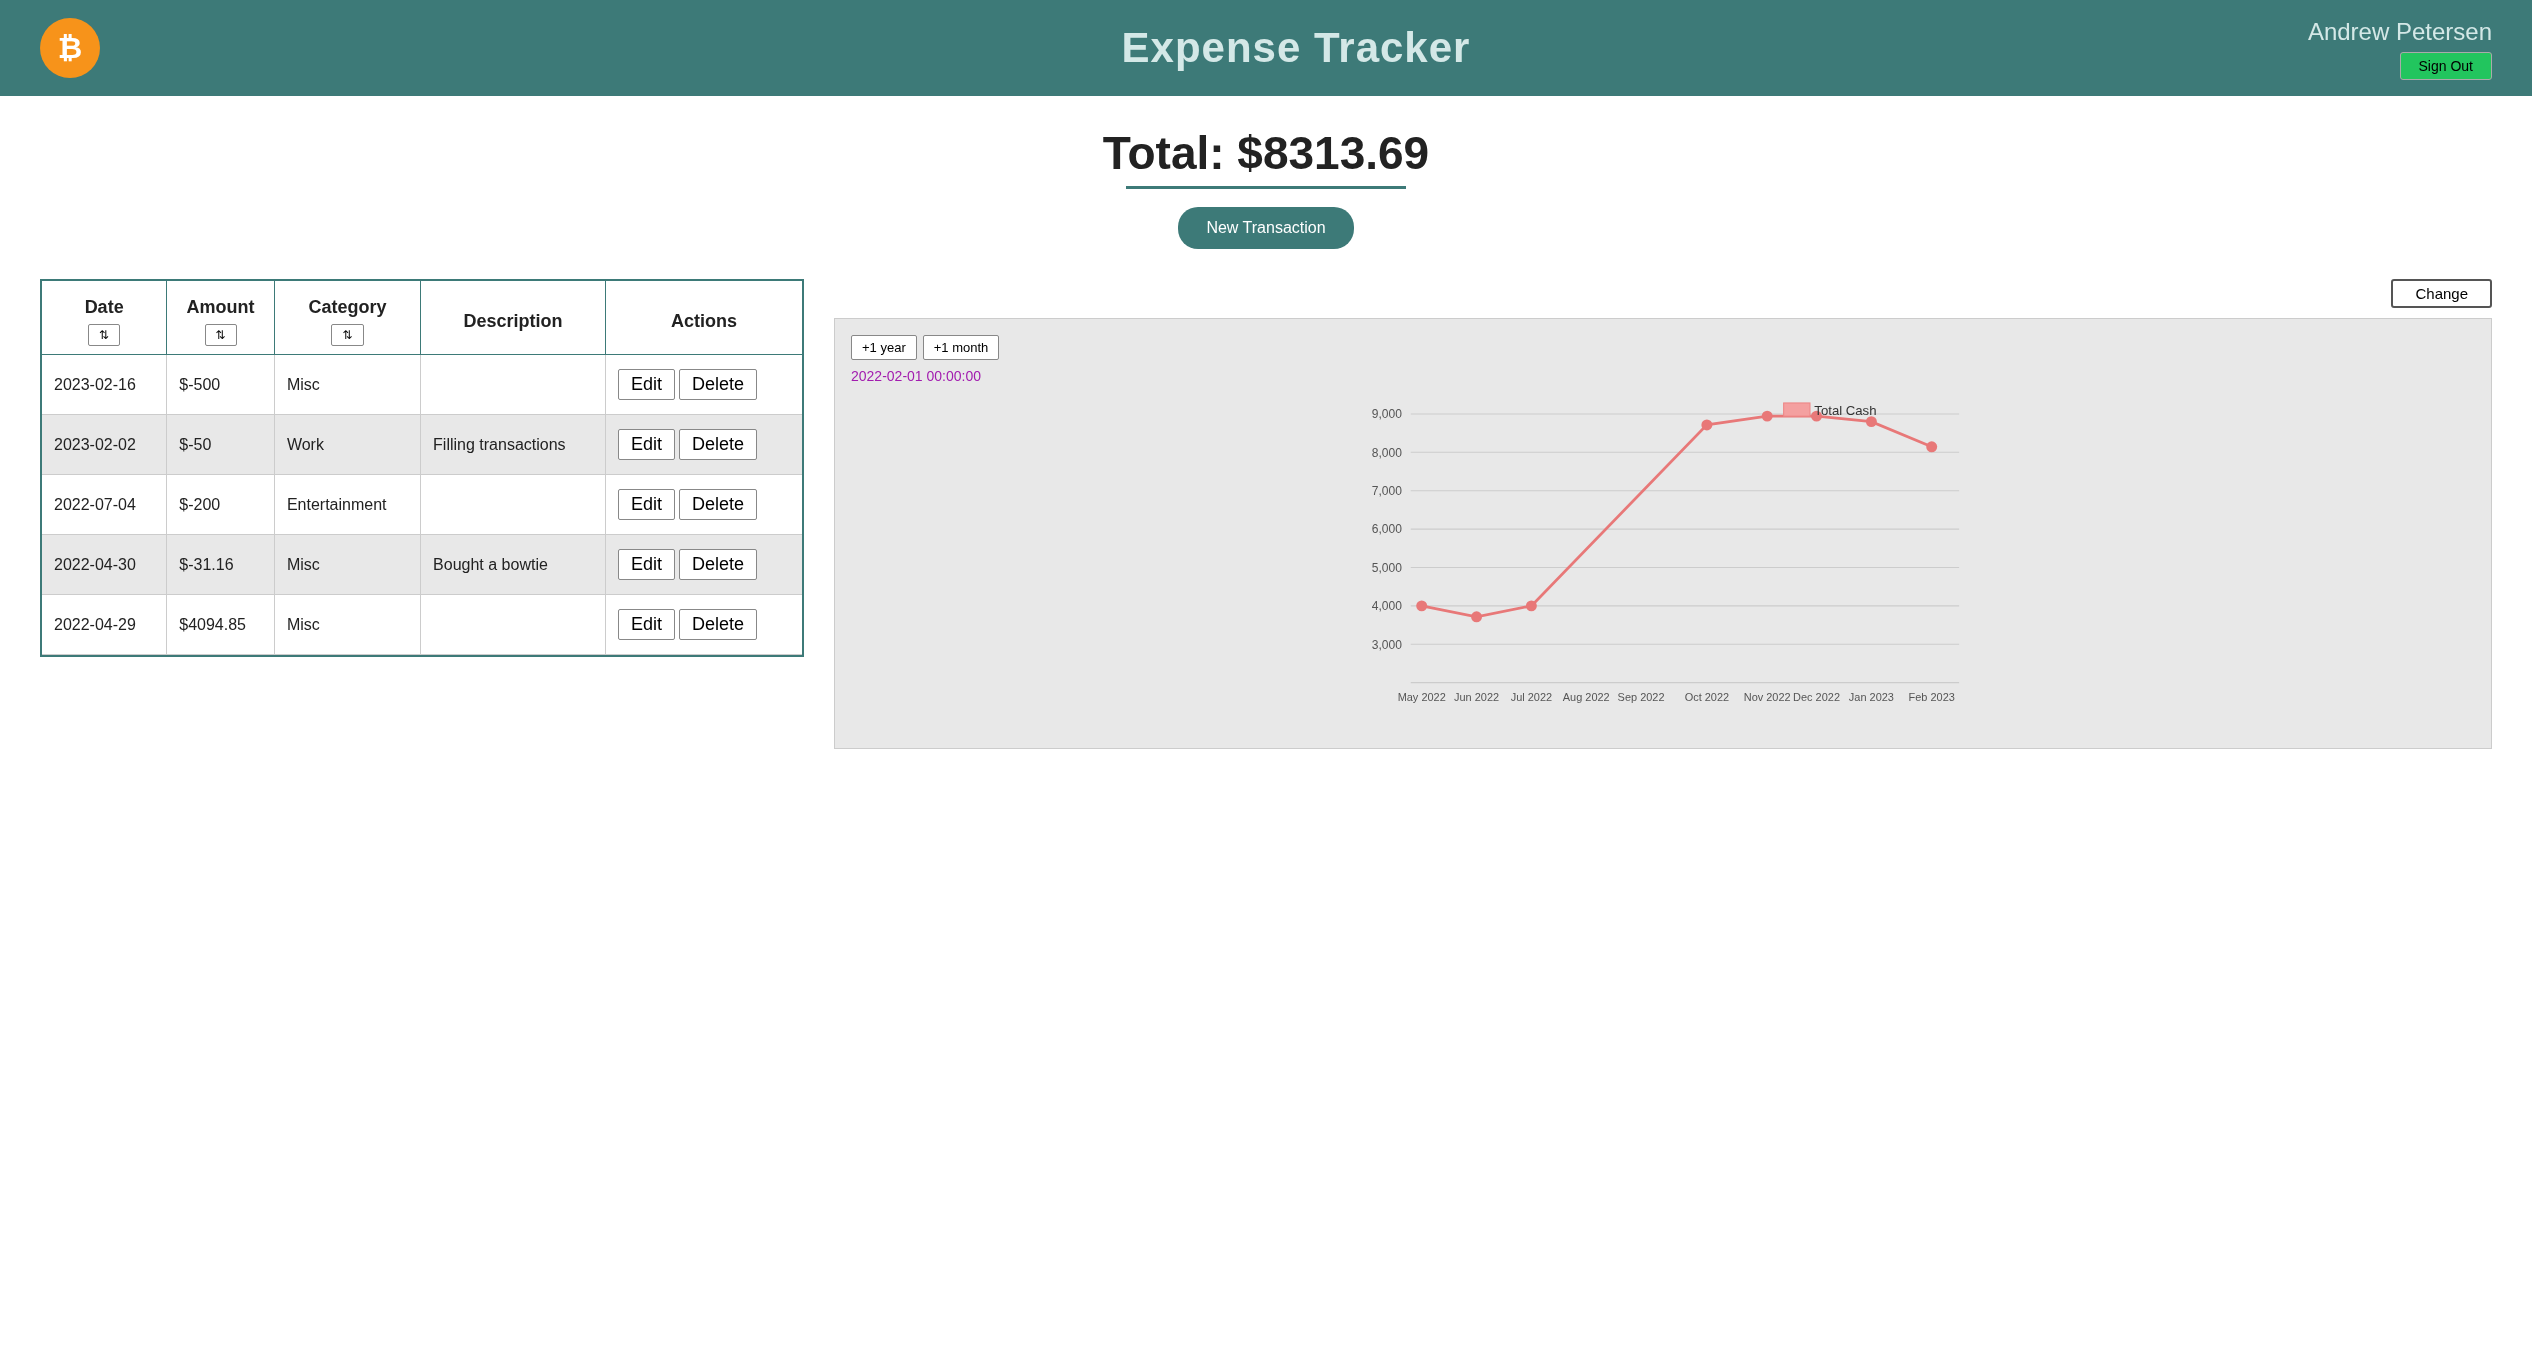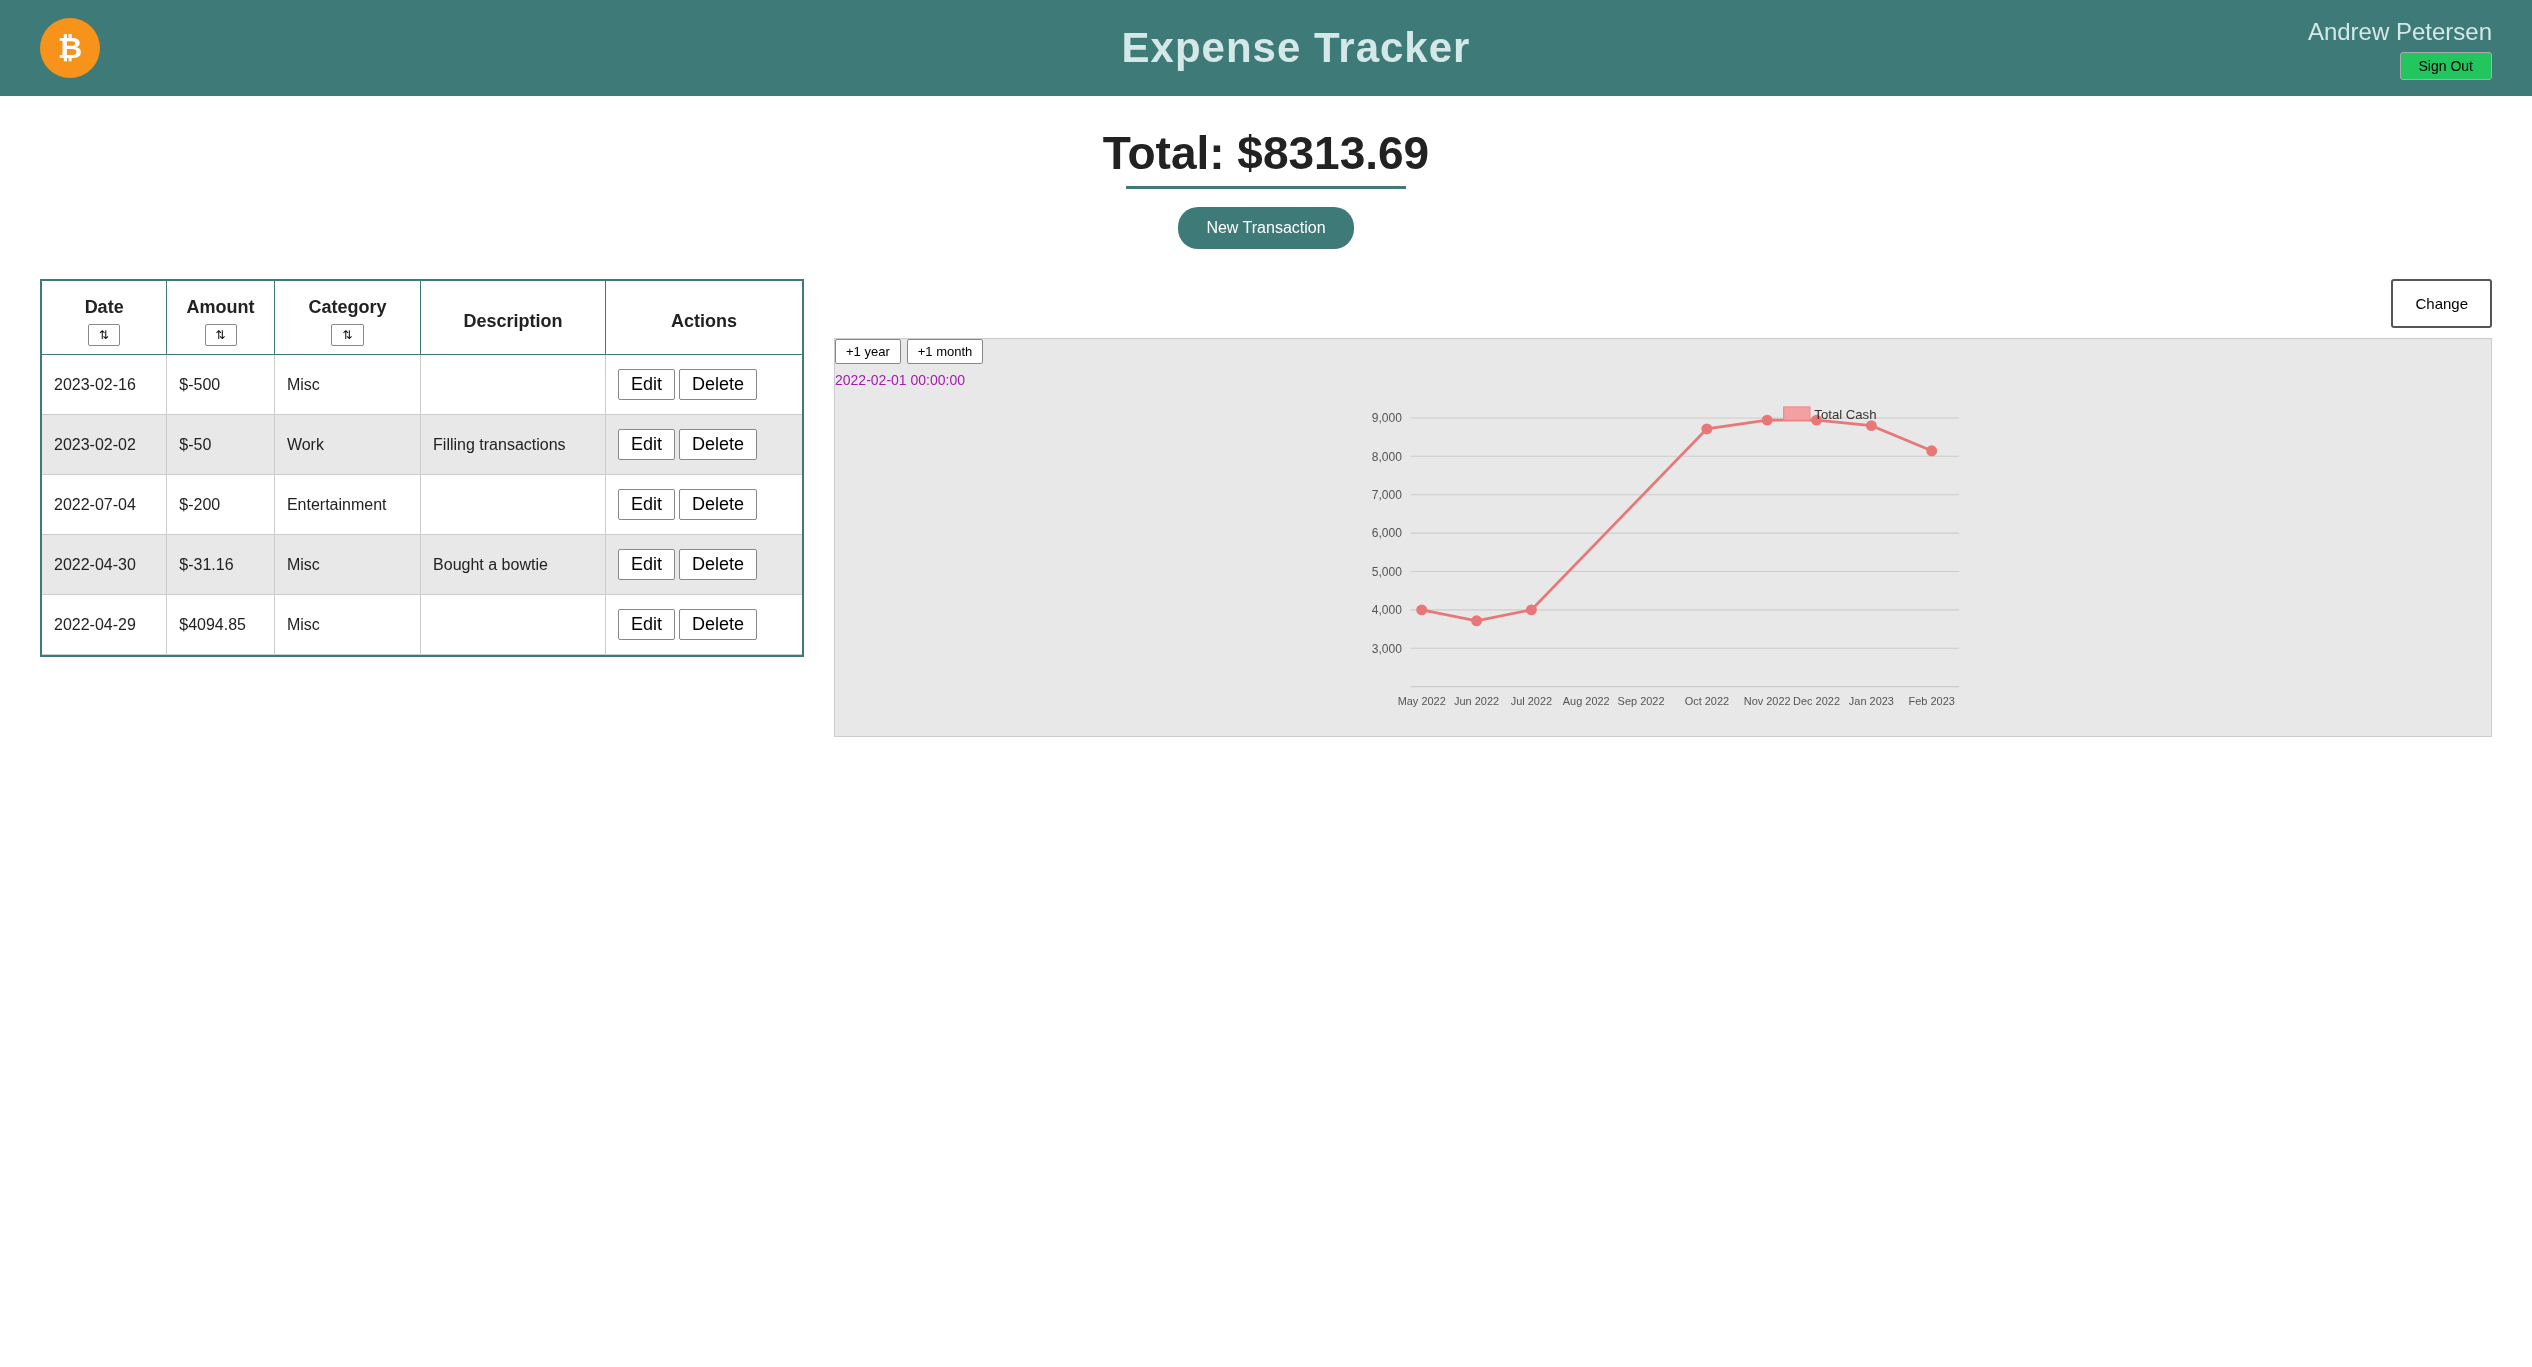--- a/index.html
+++ b/index.html
@@ -158,28 +158,29 @@
       min-width: 0;
     }
     .chart-header {
       display: flex;
       justify-content: flex-end;
       margin-bottom: 10px;
     }
     .change-btn {
       background: white;
       border: 2px solid #555;
-      padding: 14px 22px;
+      padding: 4px 22px;
       font-size: 15px;
       cursor: pointer;
       border-radius: 3px;
     }
     .chart-container {
       background: #e8e8e8;
       border: 1px solid #ccc;
+      padding: 16px;
       position: relative;
     }
     .chart-controls-top {
       display: flex;
       gap: 6px;
       margin-bottom: 8px;
     }
     .chart-ctrl-btn {
       background: white;
       border: 1px solid #888;

